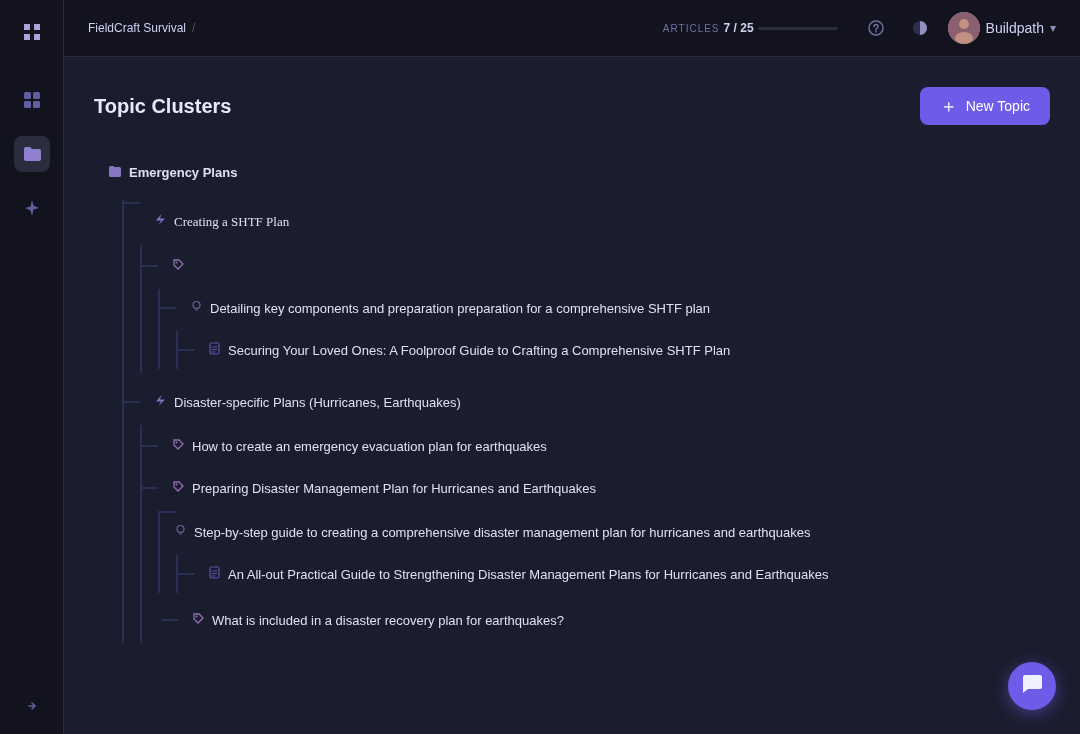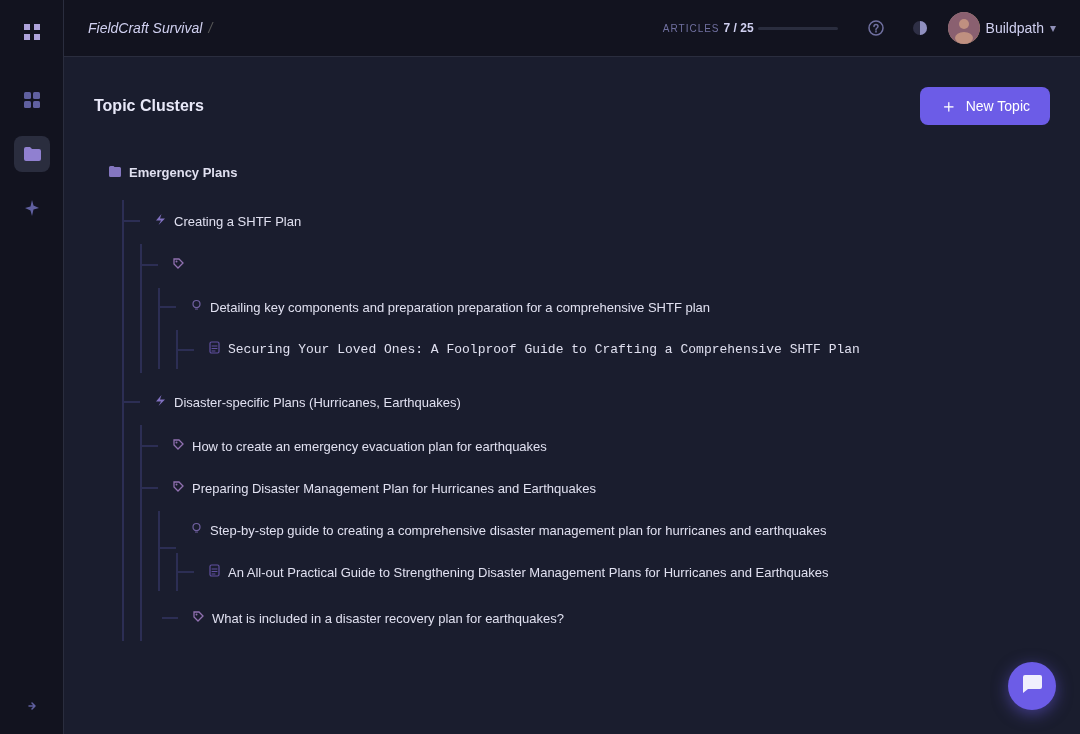--- a/index.html
+++ b/index.html
@@ -93,23 +93,22 @@
       background: #12131f;
       border-bottom: 1px solid #2a2d3e;
       gap: 10px;
     }
 
     .header-breadcrumb {
       display: flex;
       align-items: center;
       gap: 6px;
       color: #9090b8;
-      font-size: 14px;
+      font-size: 12px;
       flex: 1;
-      font-style: italic;
     }
 
     .header-breadcrumb .brand {
       color: #d0d0f0;
     }
 
     .header-breadcrumb .sep {
       color: #555;
     }
 
@@ -203,21 +202,21 @@
     }
 
     .page-header {
       display: flex;
       align-items: center;
       justify-content: space-between;
       margin-bottom: 28px;
     }
 
     .page-title {
-      font-size: 16px;
+      font-size: 20px;
       font-weight: 600;
       color: #e8e8f8;
     }
 
     .new-topic-btn {
       display: flex;
       align-items: center;
       gap: 8px;
       background: #6c5ce7;
       color: #fff;
@@ -380,21 +379,21 @@
           <span style="font-size:13px;opacity:0.9">
             <svg width="14" height="14" viewBox="0 0 14 14" fill="none">
               <path d="M1 3.5A1.5 1.5 0 012.5 2h3l1 1h5A1.5 1.5 0 0113 4.5v7A1.5 1.5 0 0111.5 13h-9A1.5 1.5 0 011 11.5v-8z" fill="#9080d0"></path>
             </svg>
           </span>
           <span style="font-weight:600">Emergency Plans</span>
         </div>
       </div>
 
       <div style="display:flex;flex-direction:column;margin-left:28px;border-left:2px solid #2c2e54;padding-left:0;">
-        <div style="display:flex;align-items:center;margin-bottom:4px;margin-top:2px;">
+        <div style="display:flex;margin-bottom:4px;margin-top:2px;font-family:Liberation Serif, serif;">
           <div style="width:16px;height:2px;background:#2c2e54;flex-shrink:0;"></div>
           <div class="node-pill level-1">
             <span>
               <svg width="13" height="13" viewBox="0 0 13 13" fill="none">
                 <path d="M7.5 1L2 7.5h5L4.5 12 11 5.5H6L7.5 1z" fill="#8070c0"></path>
               </svg>
             </span>
             <span>Creating a SHTF Plan</span>
           </div>
         </div>
@@ -420,21 +419,21 @@
                   <svg width="13" height="13" viewBox="0 0 13 13" fill="none">
                     <circle cx="6.5" cy="5" r="3.5" stroke="#7060a0" stroke-width="1.2" fill="none"></circle>
                     <path d="M5 8.5h3M5.5 10h2" stroke="#7060a0" stroke-width="1.2" stroke-linecap="round"></path>
                   </svg>
                 </span>
                 <span>Detailing key components and preparation preparation for a comprehensive SHTF plan</span>
               </div>
             </div>
 
             <div style="margin-left:16px;border-left:2px solid #2c2e54;">
-              <div style="display:flex;align-items:center;margin-bottom:4px;margin-top:2px;font-family:Liberation Mono, monospace;">
+              <div style="display:flex;align-items:center;margin-bottom:4px;margin-top:2px;">
                 <div style="width:16px;height:2px;background:#2c2e54;flex-shrink:0;"></div>
                 <div class="node-pill level-4">
                   <span>
                     <svg width="13" height="13" viewBox="0 0 13 13" fill="none">
                       <rect x="2" y="1" width="9" height="11" rx="1.5" stroke="#6050a0" stroke-width="1.2" fill="none"></rect>
                       <line x1="4" y1="5" x2="9" y2="5" stroke="#6050a0" stroke-width="1" stroke-linecap="round"></line>
                       <line x1="4" y1="7.5" x2="9" y2="7.5" stroke="#6050a0" stroke-width="1" stroke-linecap="round"></line>
                       <line x1="4" y1="10" x2="7" y2="10" stroke="#6050a0" stroke-width="1" stroke-linecap="round"></line>
                     </svg>
                   </span>
@@ -479,21 +478,21 @@
                 <svg width="13" height="13" viewBox="0 0 13 13" fill="none">
                   <path d="M2 2h5l4 4-5 5-4-4V2z" fill="none" stroke="#9070b0" stroke-width="1.3"></path>
                   <circle cx="4.5" cy="4.5" r="1" fill="#9070b0"></circle>
                 </svg>
               </span>
               <span>Preparing Disaster Management Plan for Hurricanes and Earthquakes</span>
             </div>
           </div>
 
           <div style="margin-left:16px;border-left:2px solid #2c2e54;">
-            <div style="display:flex;align-items:flex-end;margin-bottom:4px;margin-top:2px;">
+            <div style="display:flex;align-items:flex-start;margin-bottom:4px;margin-top:2px;flex-direction:column;">
               <div style="width:16px;height:2px;background:#2c2e54;flex-shrink:0;"></div>
               <div class="node-pill level-3">
                 <span>
                   <svg width="13" height="13" viewBox="0 0 13 13" fill="none">
                     <circle cx="6.5" cy="5" r="3.5" stroke="#7060a0" stroke-width="1.2" fill="none"></circle>
                     <path d="M5 8.5h3M5.5 10h2" stroke="#7060a0" stroke-width="1.2" stroke-linecap="round"></path>
                   </svg>
                 </span>
                 <span>Step-by-step guide to creating a comprehensive disaster management plan for hurricanes and earthquakes</span>
               </div>

